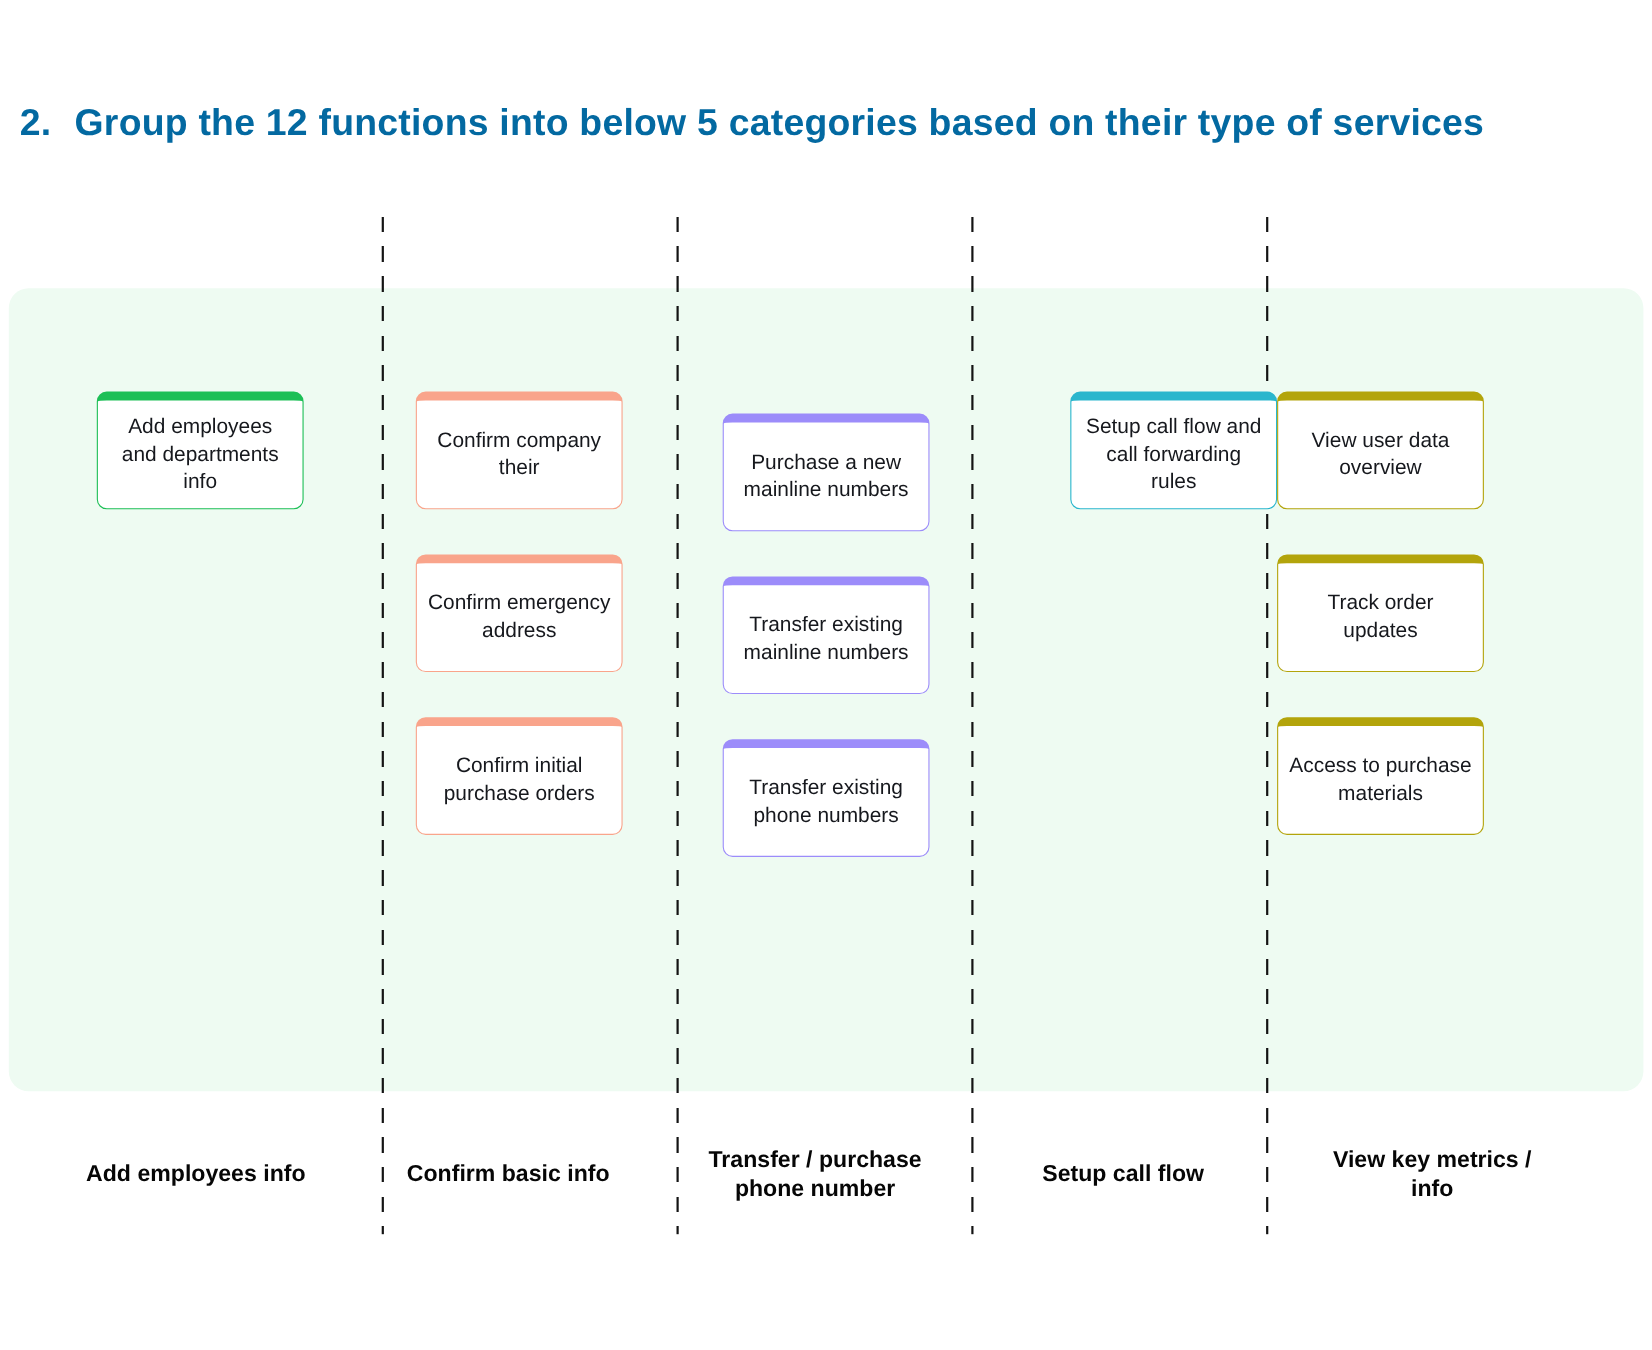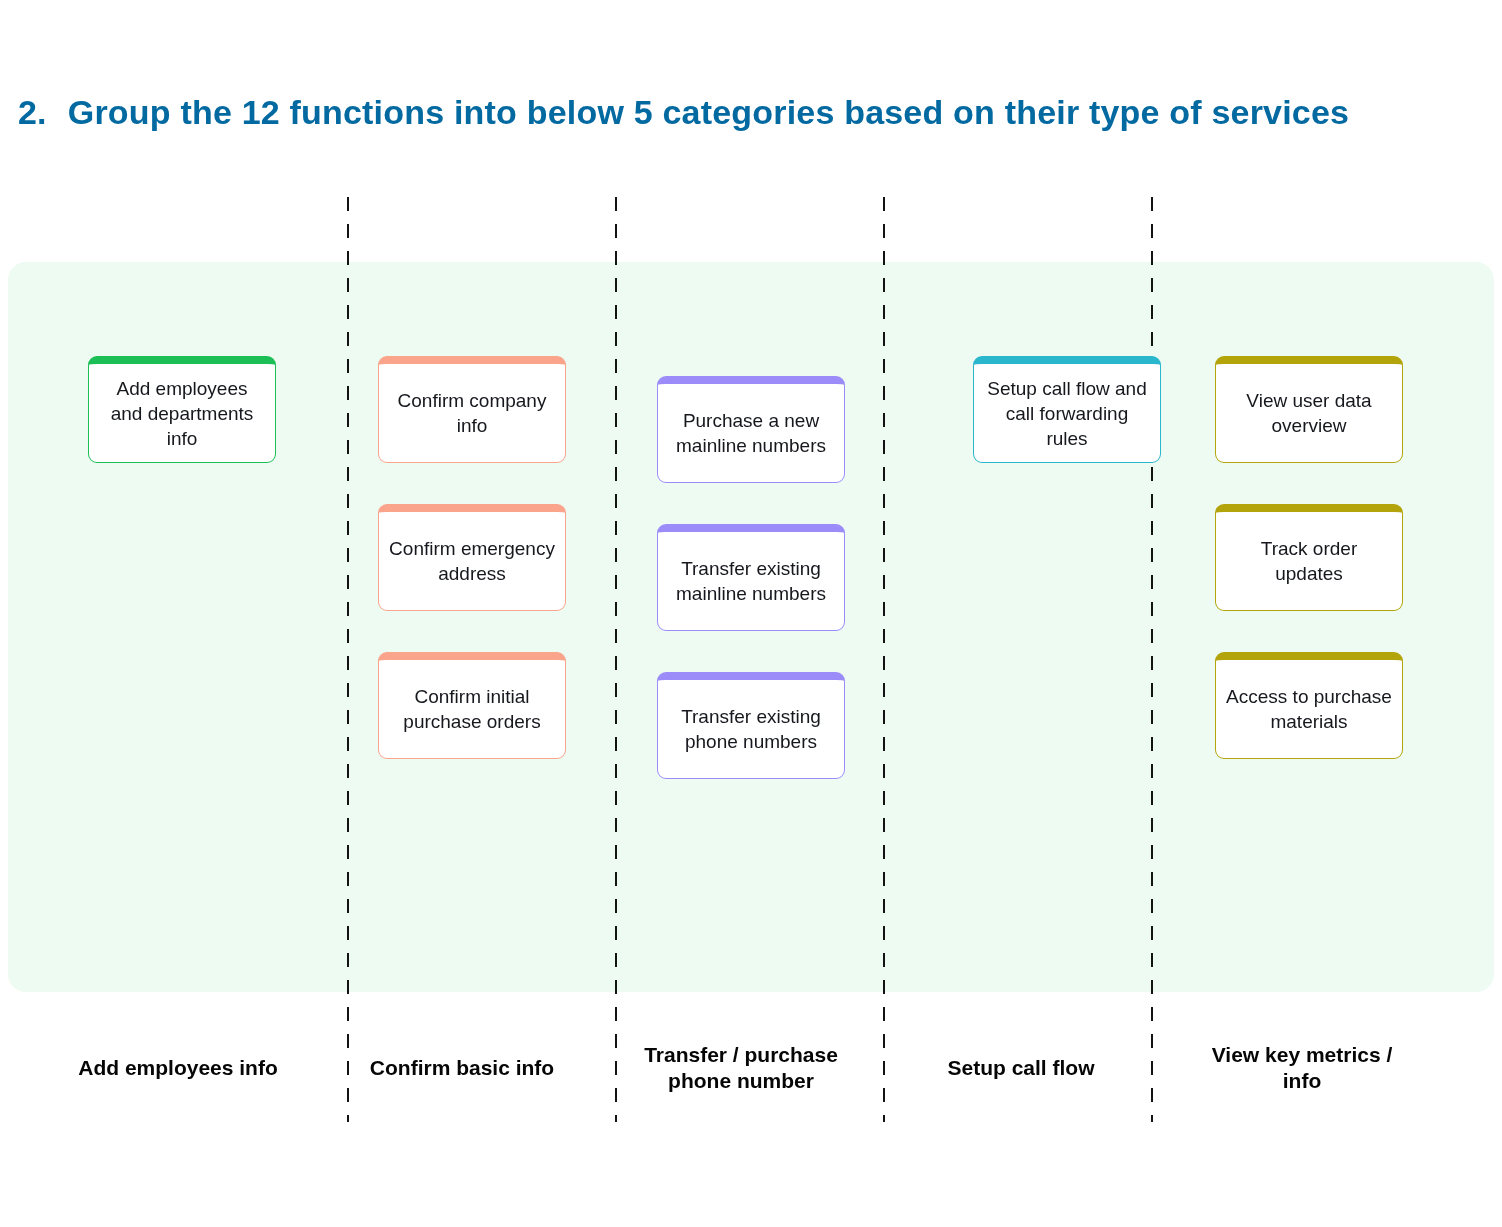--- a/index.html
+++ b/index.html
@@ -26,21 +26,21 @@
   .dash-1 { left: 347px; }
   .dash-2 { left: 615px; }
   .dash-3 { left: 883px; }
   .dash-4 { left: 1151px; }
 
   .col { position: absolute; top: 356px; width: 188px; display: flex; flex-direction: column; gap: 41px; }
   .col-1 { left: 88px; border-radius: 12px; }
   .col-2 { left: 378px; }
   .col-3 { left: 657px; margin-top: 20px; }
   .col-4 { left: 936px; margin-left: 37px; }
-  .col-5 { left: 1215px; }
+  .col-5 { left: 1161px; }
 
   .card {
     width: 188px; height: 107px; background: #ffffff;
     border: 1.5px solid var(--accent);
     border-top: 8px solid var(--accent);
     border-radius: 9px;
     display: flex; align-items: center; justify-content: center;
     text-align: center; padding: 6px 10px;
     font-size: 19px; line-height: 25px; color: #16181d;
   }
@@ -71,21 +71,21 @@
 <div class="dash-line dash-4"></div>
 
 <div class="col col-1" style="--accent: #1cbf56;">
   <div class="card">
     <span>Add employees and departments info</span>
   </div>
 </div>
 
 <div class="col col-2" style="--accent: #f9a48b;">
   <div class="card">
-    <span>Confirm company info</span>
+    <span>Confirm company their</span>
   </div>
   <div class="card">
     <span>Confirm emergency address</span>
   </div>
   <div class="card">
     <span>Confirm initial purchase orders</span>
   </div>
 </div>
 
 <div class="col col-3" style="--accent: #9c8cfa;">

